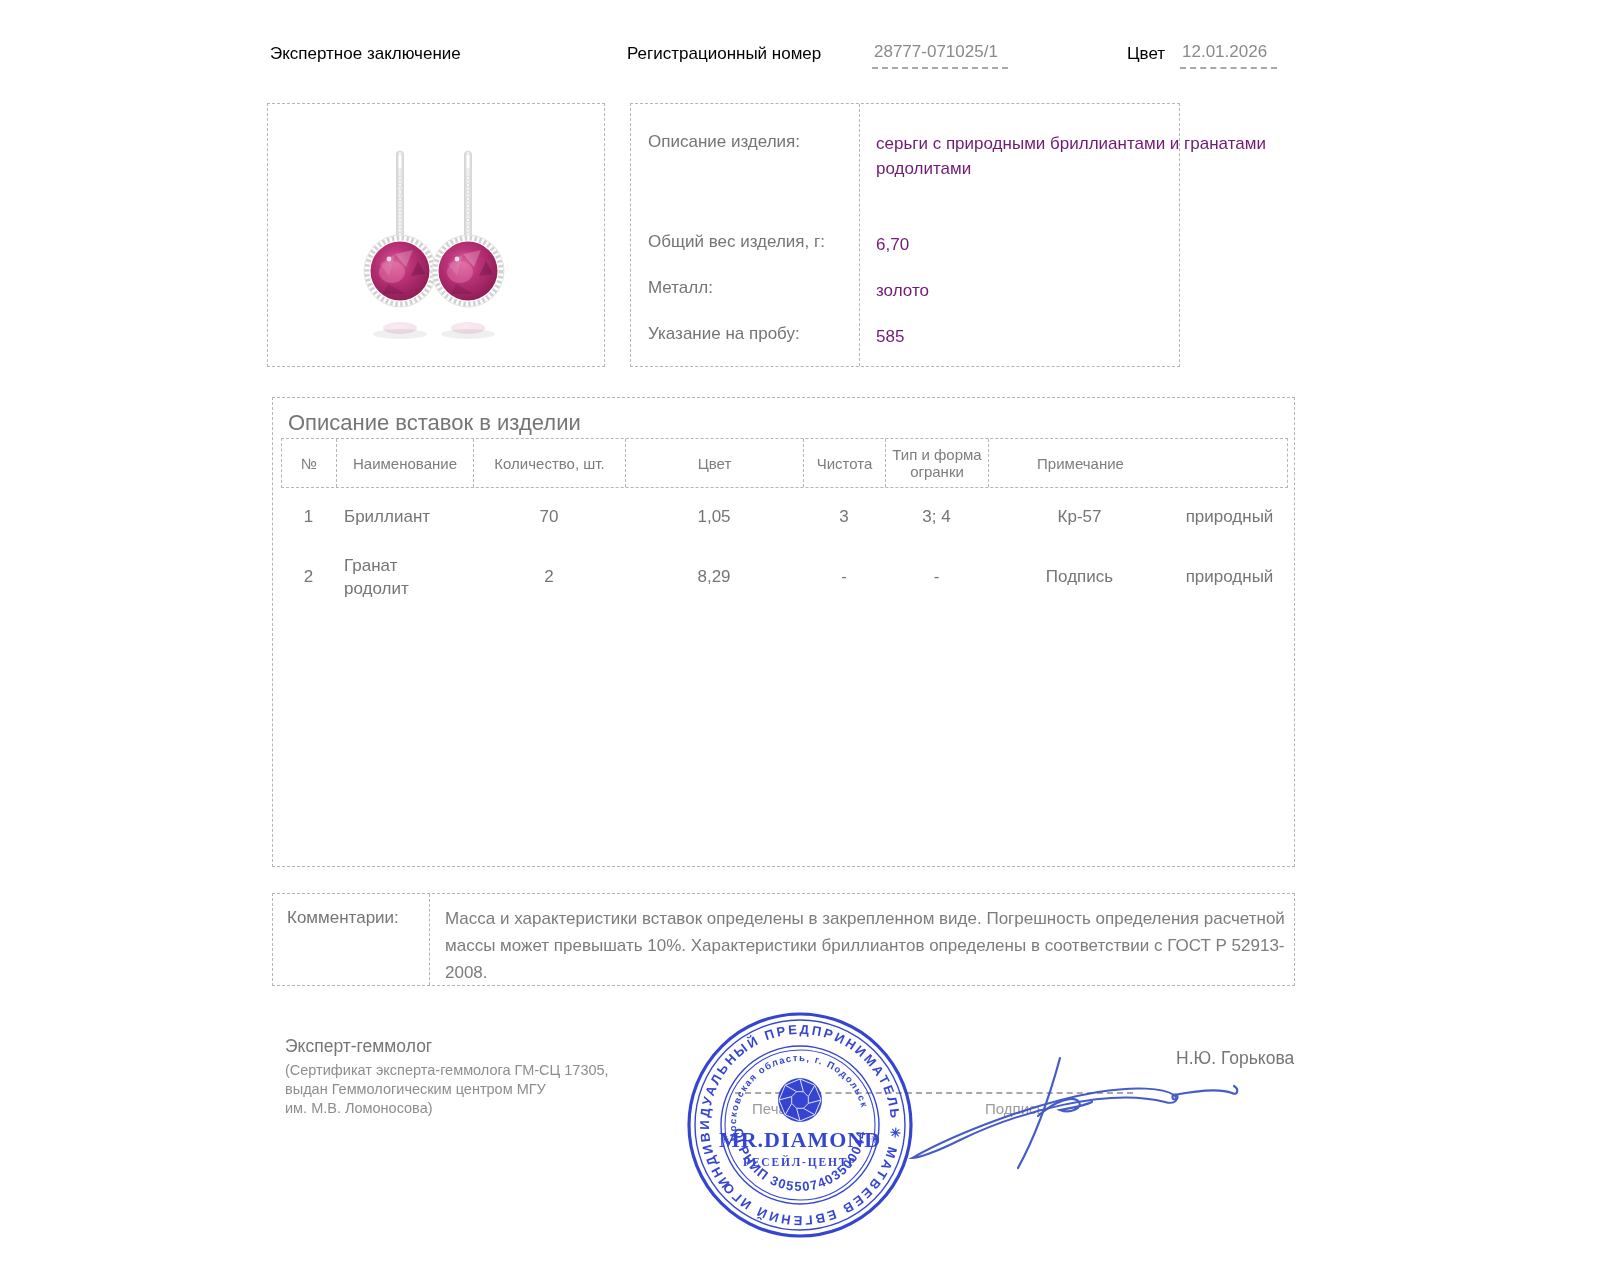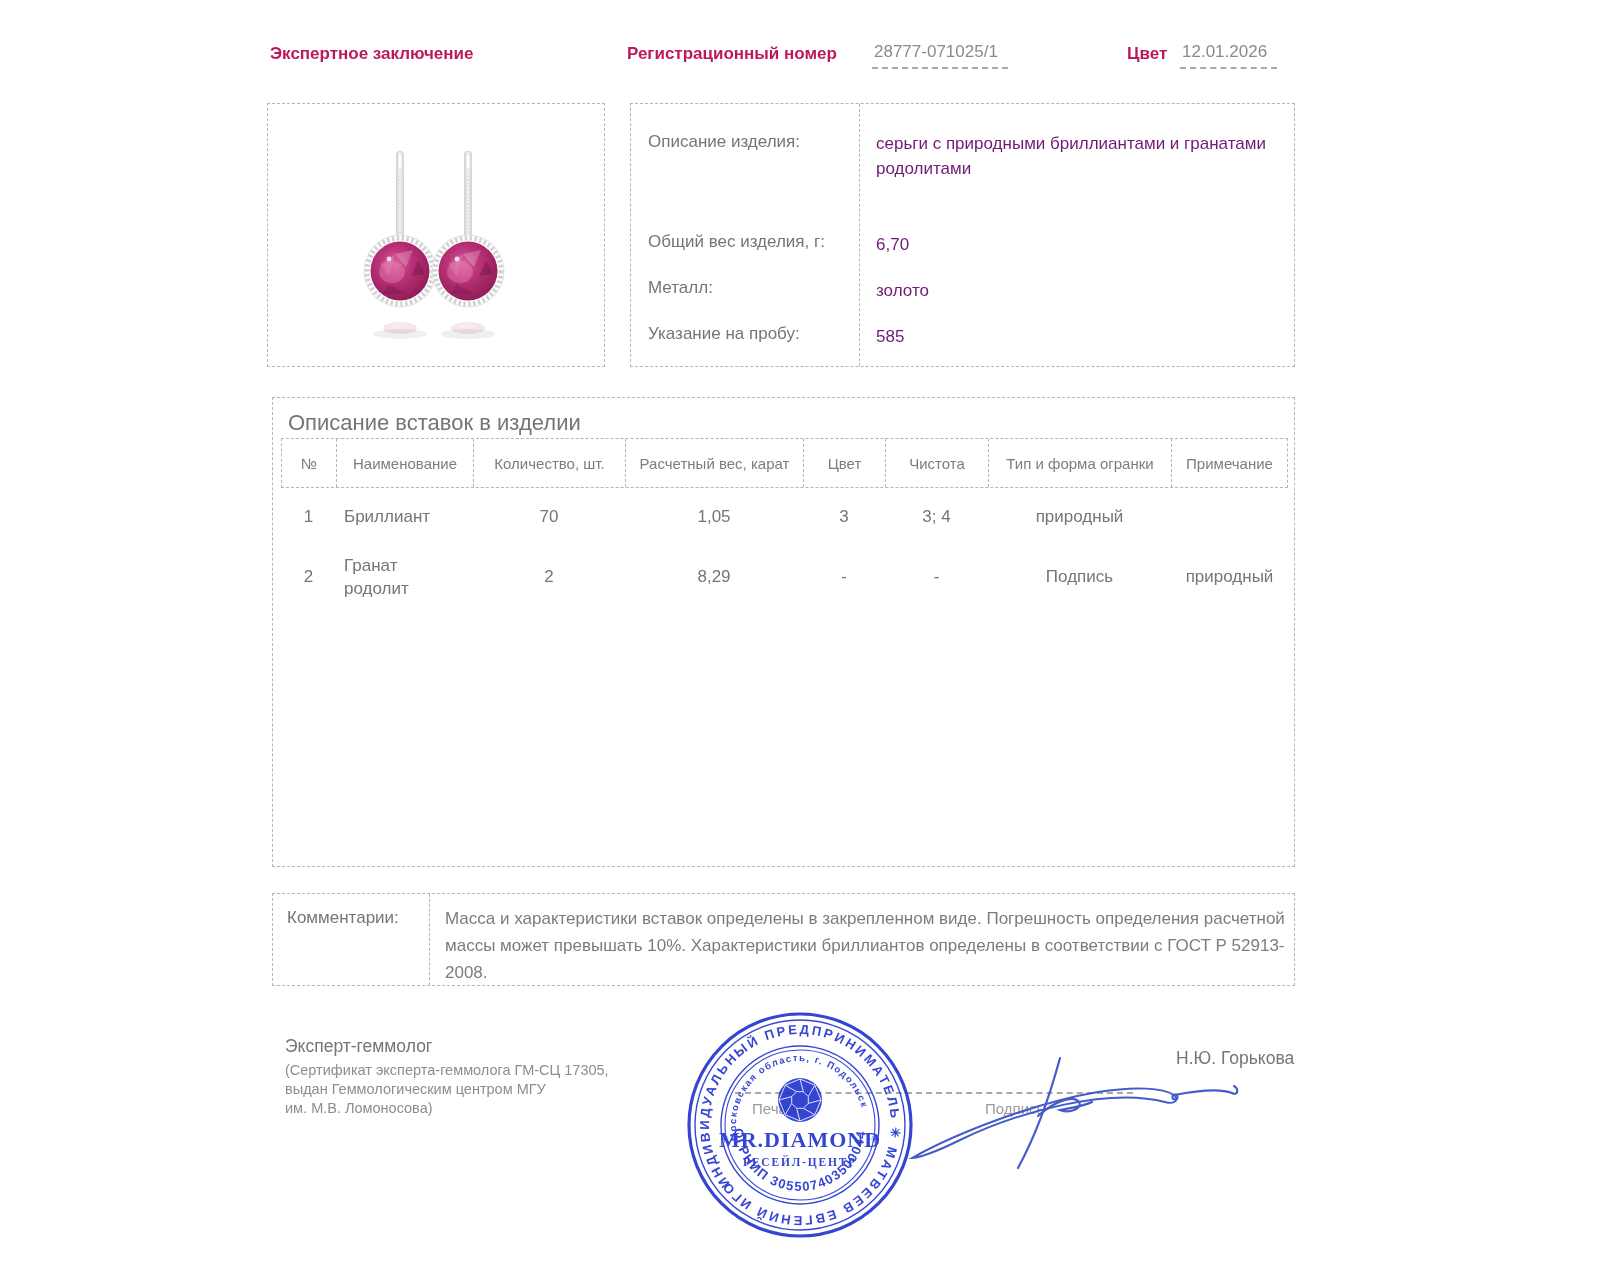--- a/index.html
+++ b/index.html
@@ -1,19 +1,19 @@
 <!DOCTYPE html>
 <html><head>
 <meta charset="utf-8">
 <style>
   html,body{margin:0;padding:0;background:#ffffff;}
   body{font-family:"Liberation Sans", sans-serif;}
   .page{position:relative;width:1600px;height:1280px;background:#fff;overflow:hidden;}
   .abs{position:absolute;}
-  .lbl-bold{font-weight:bold;font-size:17px;color:#be185d;}
+  .lbl-bold{font-weight:normal;font-size:17px;color:#000000;}
   .val{font-size:17px;color:#8a8a8a;}
   .u-dash{border-bottom:2px dashed #a8a8a8;padding:0 10px 5px 2px;}
   .panel{border:1px dashed #b5b5b5;box-sizing:border-box;}
   .field-label{font-size:17px;color:#757575;}
   .field-value{font-size:17px;color:#701a75;line-height:25px;}
   .section-title{font-size:22px;color:#757575;}
   .thead{display:grid;grid-template-columns:55px 137px 152px 178px 82px 103px 183px auto;
          border:1px dashed #b5b5b5;box-sizing:border-box;height:50px;}
   .thead > div{display:flex;align-items:center;justify-content:center;font-size:15px;color:#7d7d7d;
          border-right:1px dashed #b5b5b5;text-align:center;padding:0 4px;box-sizing:border-box;}
@@ -103,53 +103,53 @@
         <path d="M112 160 L127 150 L121 172 Z" fill="#ffffff" opacity="0.16"></path>
         <path d="M127 150 L145 146 L138 163 Z" fill="#ffffff" opacity="0.22"></path>
         <path d="M150 157 L157 170 L143 172 Z" fill="#5c0f38" opacity="0.35"></path>
         <path d="M120 180 L138 190 L115 190 Z" fill="#5c0f38" opacity="0.25"></path>
         <ellipse cx="124" cy="168" rx="13" ry="11" fill="#e87fb2" opacity="0.45"></ellipse>
         <circle cx="121" cy="155" r="2.4" fill="#ffffff" opacity="0.8"></circle>
       </g>
     </svg>
   </div>
 
-  <div class="abs panel" style="left:630px;top:103px;width:665px;height:264px;">
+  <div class="abs panel" style="left:630px;top:103px;width:550px;height:264px;">
     <div class="abs" style="left:228px;top:0;height:262px;border-left:1px dashed #b5b5b5;"></div>
     <div class="abs field-label" style="left:17px;top:28px;">Описание изделия:</div>
     <div class="abs field-value" style="left:245px;top:27px;width:400px;">серьги с природными бриллиантами и гранатами родолитами</div>
     <div class="abs field-label" style="left:17px;top:128px;">Общий вес изделия, г:</div>
     <div class="abs field-value" style="left:245px;top:128px;">6,70</div>
     <div class="abs field-label" style="left:17px;top:174px;">Металл:</div>
     <div class="abs field-value" style="left:245px;top:174px;">золото</div>
     <div class="abs field-label" style="left:17px;top:220px;">Указание на пробу:</div>
     <div class="abs field-value" style="left:245px;top:220px;">585</div>
   </div>
 
   <div class="abs panel" style="left:272px;top:397px;width:1023px;height:470px;">
     <div class="abs section-title" style="left:15px;top:12px;">Описание вставок в изделии</div>
 
     <div class="abs thead" style="left:8px;top:40px;width:1007px;">
       <div>№</div>
       <div>Наименование</div>
       <div>Количество, шт.</div>
-      <div>Расчетный вес, карат</div>
       <div>Цвет</div>
       <div>Чистота</div>
       <div>Тип и форма огранки</div>
       <div>Примечание</div>
     </div>
 
     <div class="abs trow" style="left:8px;top:92px;width:1007px;height:54px;">
       <div>1</div>
       <div class="cell-left">Бриллиант</div>
       <div>70</div>
       <div>1,05</div>
       <div>3</div>
       <div>3; 4</div>
+      <div>Кр-57</div>
       <div>природный</div>
     </div>
 
     <div class="abs trow" style="left:8px;top:146px;width:1007px;height:66px;">
       <div>2</div>
       <div class="cell-left cell-name">
           <span>Гранат родолит</span>
         </div>
       <div>2</div>
       <div>8,29</div>

